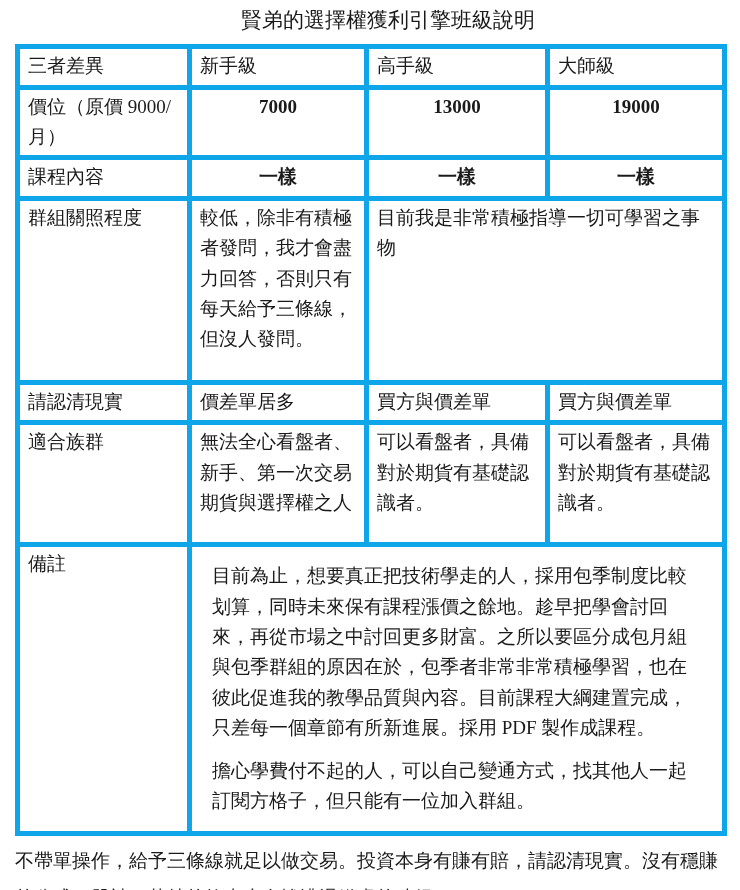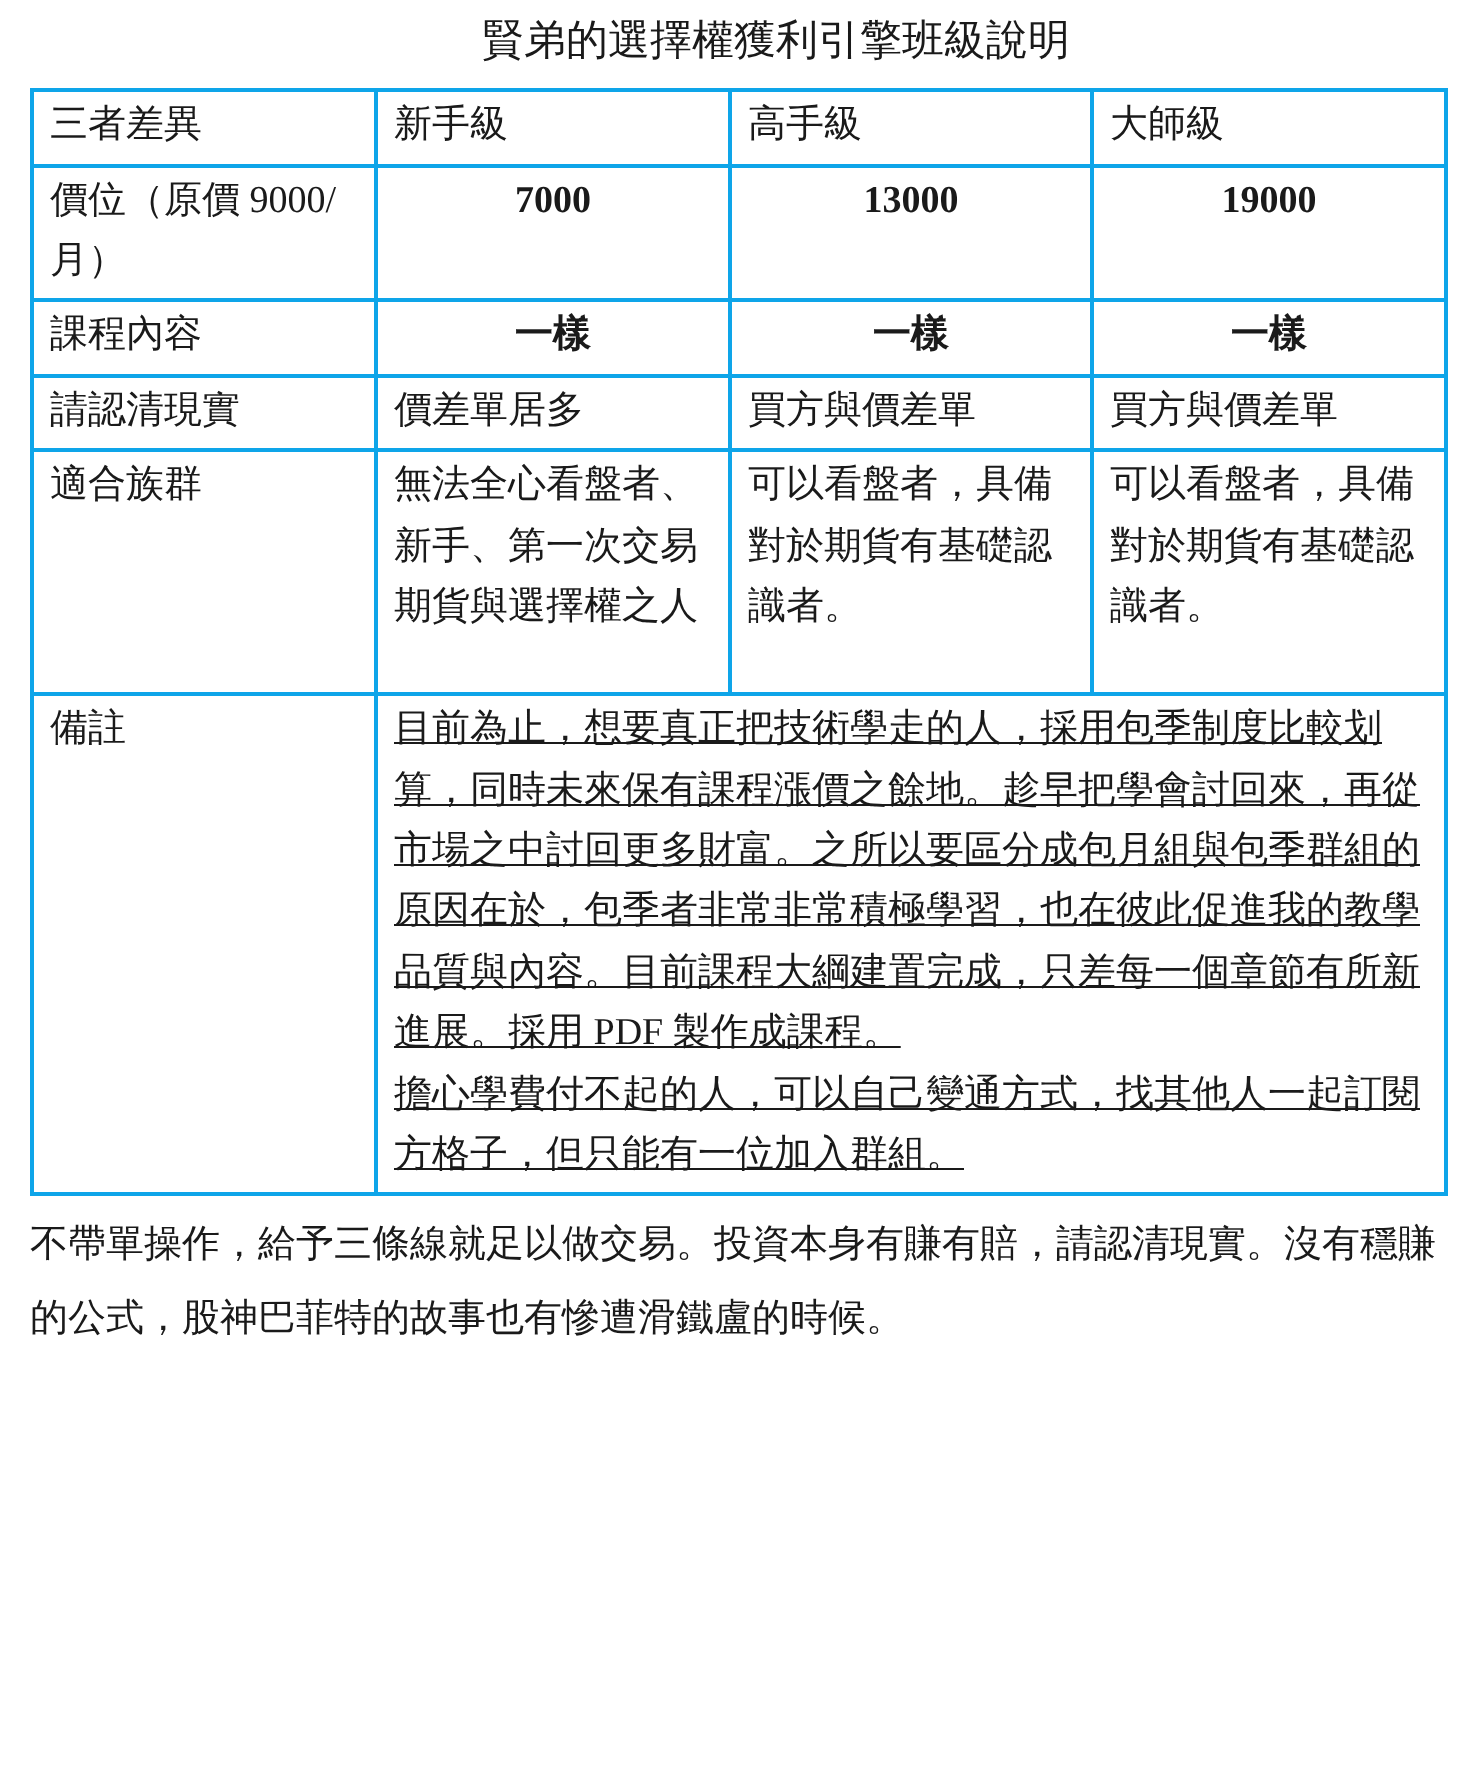--- a/index.html
+++ b/index.html
@@ -27,29 +27,29 @@
     padding-left: 36px;
   }
   table.pricing {
     border-collapse: collapse;
     table-layout: fixed;
     margin-left: 15px;
     width: 707px;
     font-size: 19px;
   }
   table.pricing td {
-    border: 2px solid #0ea5e9;
+    border: 5px solid #0ea5e9;
     vertical-align: top;
     padding: 2px 8px 3px 8px;
     line-height: 1.6;
     word-break: break-word;
     color: #1a1a1a;
   }
   td.center { text-align: center; font-weight: bold; }
-  td p { margin: 0; text-decoration: underline; }
+  td p { margin: 12px; }
   .footer-note {
     margin: 7px 15px 0 15px;
     font-size: 19px;
     line-height: 1.92;
     color: #1a1a1a;
   }
 </style>
 </head>
 <body>
 
@@ -81,20 +81,25 @@
       <td class="center">19000</td>
     </tr>
 
     <tr style="height:30px">
       <td>課程內容</td>
       <td class="center">一樣</td>
       <td class="center">一樣</td>
       <td class="center">一樣</td>
     </tr>
 
+    <tr style="height:184px">
+      <td>群組關照程度</td>
+      <td>較低，除非有積極者發問，我才會盡力回答，否則只有每天給予三條線，但沒人發問。</td>
+      <td colspan="2">目前我是非常積極指導一切可學習之事物</td>
+    </tr>
 
 
     <tr style="height:31px">
       <td>請認清現實</td>
       <td>價差單居多</td>
       <td>買方與價差單</td>
       <td>買方與價差單</td>
     </tr>
 
     <tr style="height:122px">

